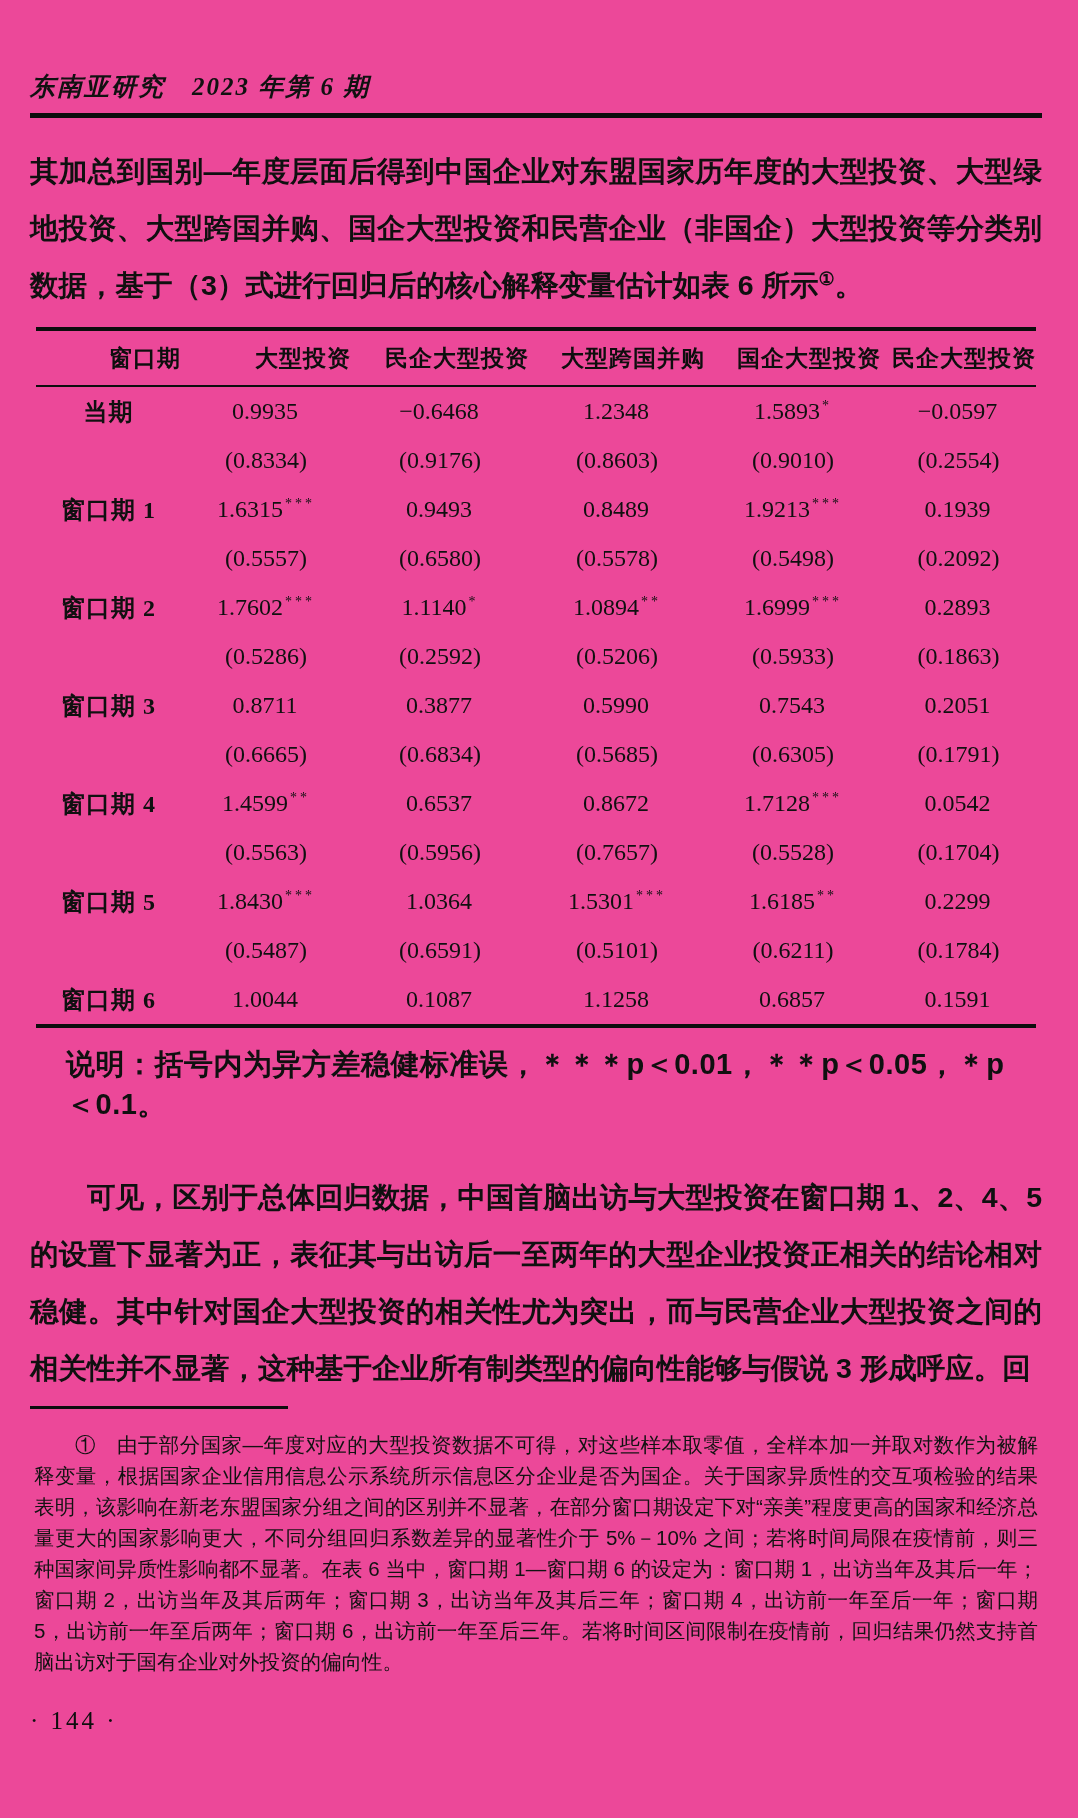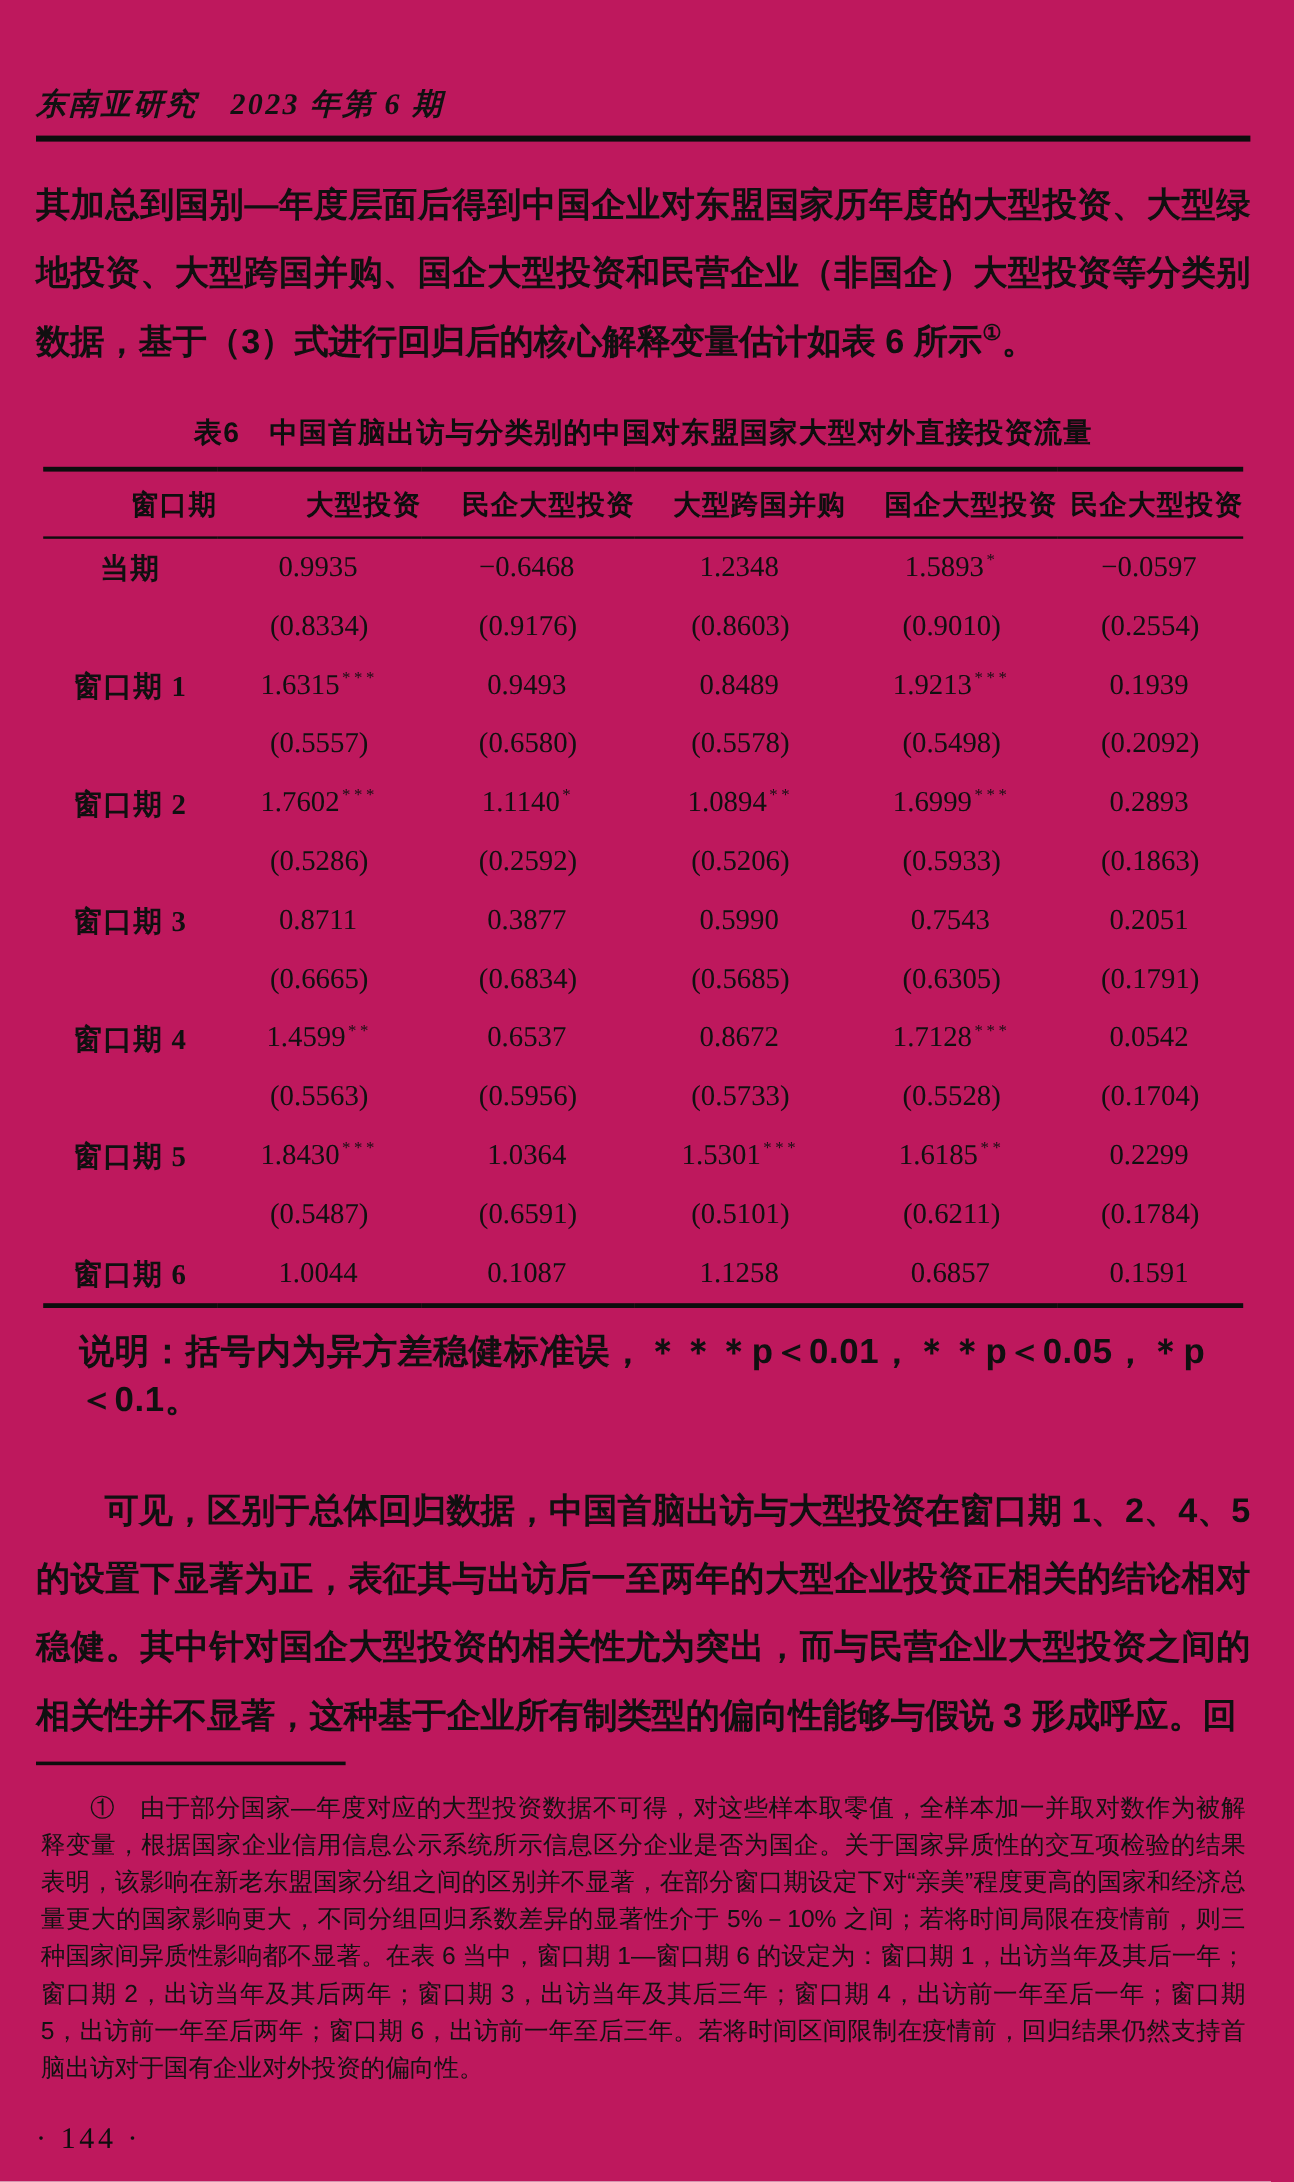--- a/index.html
+++ b/index.html
@@ -1,21 +1,21 @@
 <!DOCTYPE html>
 <html><head>
 <meta charset="utf-8">
 <style>
   html, body { margin: 0; padding: 0; background: #e8e8e8; }
   .page {
     position: relative;
     width: 1078px;
     height: 1818px;
     margin: 0 auto;
-    background: #be185d;
+    background: #ec4899;
     color: #141414;
     box-sizing: border-box;
     padding: 70px 36px 0 30px;
     overflow: hidden;
     font-family: "Liberation Sans", sans-serif;
   }
   
   .journal-line {
     font-family: "Liberation Serif", serif;
     font-style: italic;
@@ -133,21 +133,20 @@
 </head>
 <body>
 
 <div class="page">
 
   <div class="journal-line">东南亚研究　2023 年第 6 期</div>
   <div class="header-rule"></div>
 
   <p class="para p1"><span>其加总到国别—年度层面后得到中国企业对东盟国家历年度的大型投资、大型绿地投资、大型跨国并购、国企大型投资和民营企业（非国企）大型投资等分类别数据，基于（3）式进行回归后的核心解释变量估计如表 6 所示</span><sup class="fnmark">①</sup><span>。</span></p>
 
-  <div class="table-title">表6　中国首脑出访与分类别的中国对东盟国家大型对外直接投资流量</div>
 
   <table class="regtable">
     <colgroup>
       <col style="width:145px">
         <col style="width:170px">
         <col style="width:178px">
       <col style="width:176px">
         <col style="width:176px">
         <col style="width:155px">
     </colgroup>
@@ -231,21 +230,21 @@
         <td><span>1.4599</span><span class="stars">**</span></td>
         <td><span>0.6537</span><span class="stars"></span></td>
         <td><span>0.8672</span><span class="stars"></span></td>
         <td><span>1.7128</span><span class="stars">***</span></td>
         <td><span>0.0542</span><span class="stars"></span></td>
       </tr>
       <tr>
         <td class="rowlabel"></td>
         <td>(0.5563)</td>
         <td>(0.5956)</td>
-        <td>(0.5733)</td>
+        <td>(0.7657)</td>
         <td>(0.5528)</td>
         <td>(0.1704)</td>
       </tr>
       <tr>
         <td class="rowlabel">窗口期 5</td>
         <td><span>1.8430</span><span class="stars">***</span></td>
         <td><span>1.0364</span><span class="stars"></span></td>
         <td><span>1.5301</span><span class="stars">***</span></td>
         <td><span>1.6185</span><span class="stars">**</span></td>
         <td><span>0.2299</span><span class="stars"></span></td>

